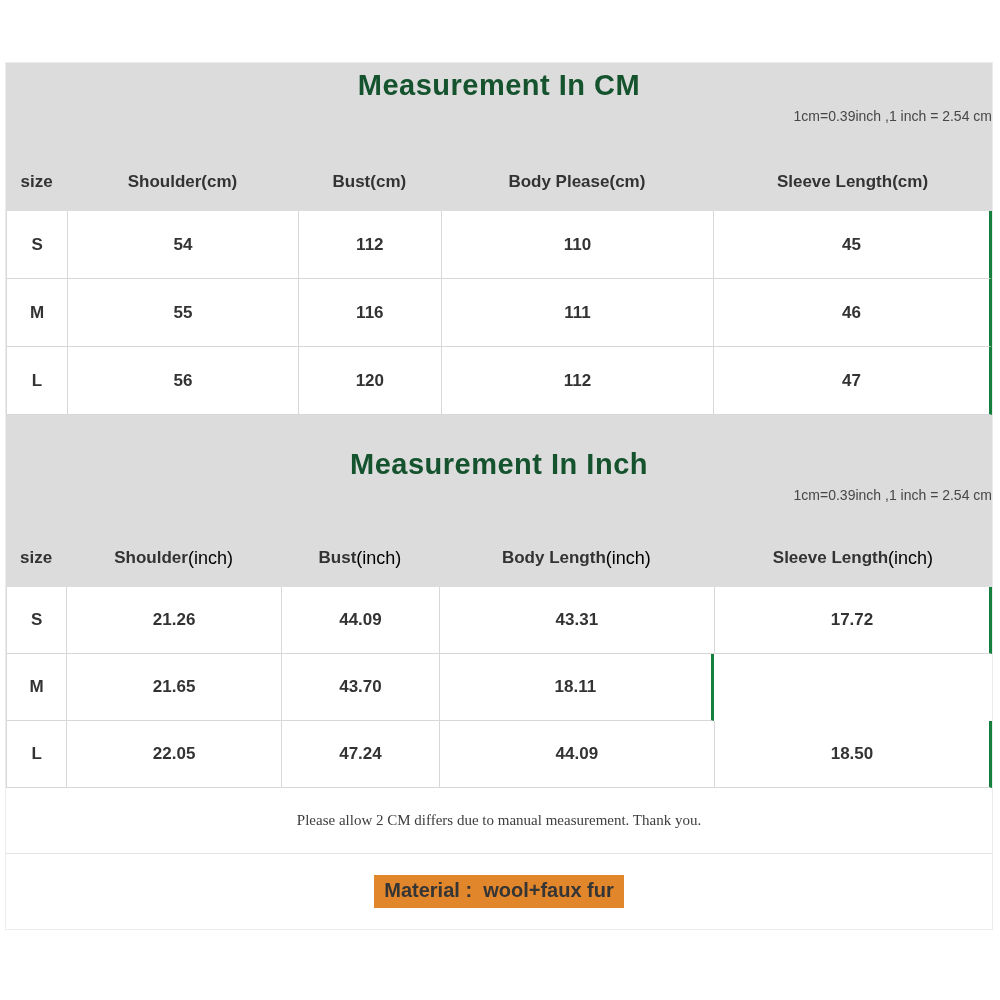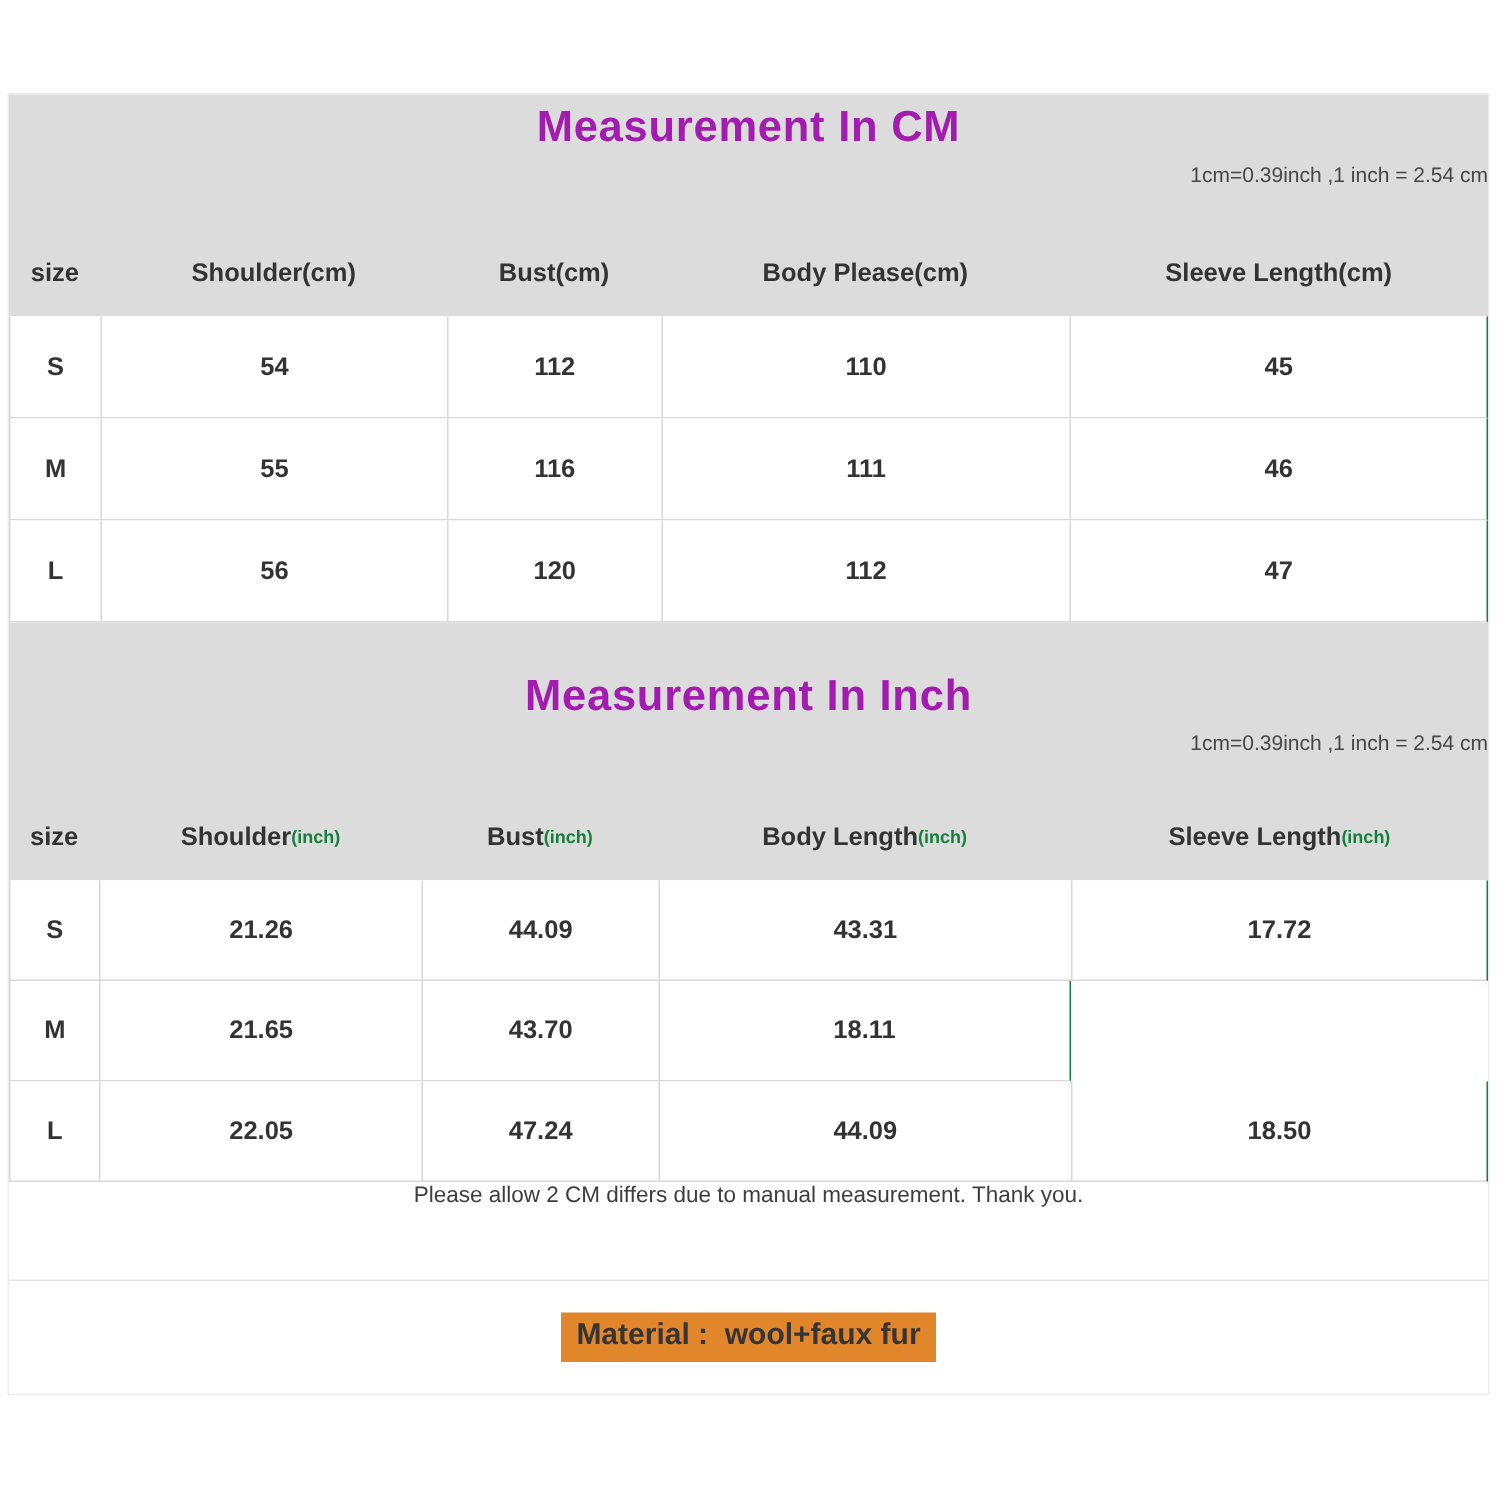--- a/index.html
+++ b/index.html
@@ -26,21 +26,21 @@
     flex-direction: column;
     box-sizing: border-box;
   }
   .head-cm { height: 148px; padding-top: 5px; }
   .head-inch { height: 172px; padding-top: 32px; }
   .sec-title {
     text-align: center;
     font-size: 29px;
     line-height: 34px;
     font-weight: 700;
-    color: #a21caf;
+    color: #14532d;
     letter-spacing: 0.5px;
   }
   .sec-subtitle {
     text-align: right;
     font-size: 14px;
     line-height: 18px;
     margin-top: 5px;
     color: #474747;
   }
   
@@ -49,47 +49,49 @@
   .thead-row { margin-top: auto; height: 58px; }
   .colh {
     display: flex;
     align-items: center;
     justify-content: center;
     font-weight: 700;
     font-size: 17px;
     color: #333333;
     white-space: nowrap;
   }
-  .colh .unit { font-size: 12px; font-weight: 700; color: #15803d; }
+  .colh .unit { font-size: 18px; font-weight: 400; color: #000000; }
   
   .tbody { background: #ffffff; }
   .trow { height: 68px; }
   .tbody-inch .trow { height: 67px; }
   .cell {
     display: flex;
     align-items: center;
     justify-content: center;
     font-weight: 700;
     font-size: 17px;
     color: #333333;
     border-left: 1px solid #d8d8d8;
     border-bottom: 1px solid #d8d8d8;
     background: #ffffff;
     box-sizing: border-box;
   }
-  .trow .cell:last-child { border-right: 1px solid #15803d; }
+  .trow .cell:last-child { border-right: 3px solid #15803d; }
   
   .note-row {
     height: 66px;
     display: flex;
+    align-items: center;
     justify-content: center;
     border-bottom: 1px solid #e3e3e3;
     box-sizing: border-box;
     font-size: 15px;
     color: #3d3d3d;
+    font-family: Liberation Serif, serif;
   }
   .material-row {
     height: 75px;
     display: flex;
     align-items: center;
     justify-content: center;
     box-sizing: border-box;
   }
   .material-highlight {
     background: #e2862c;

